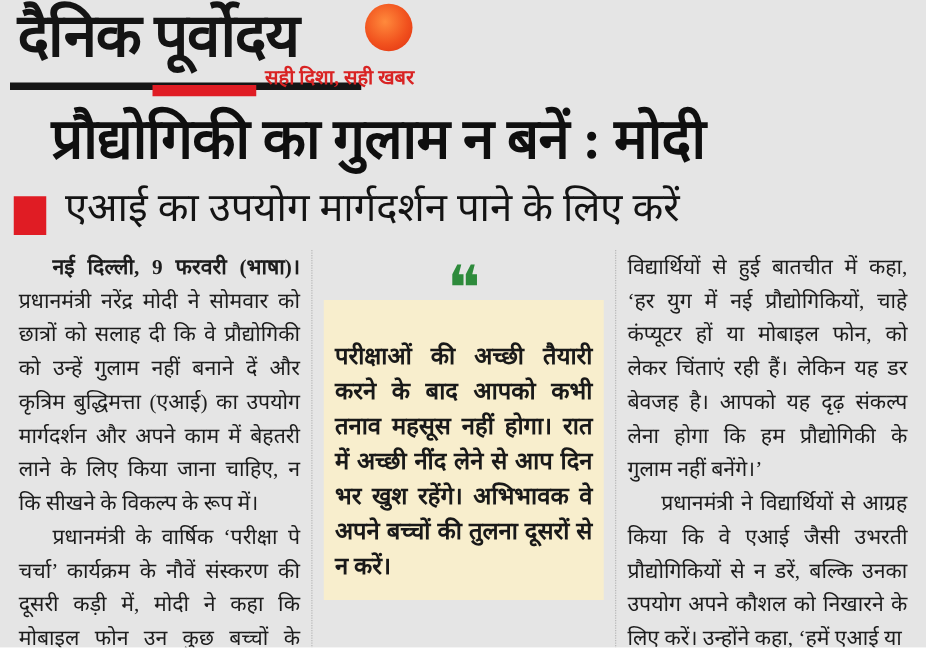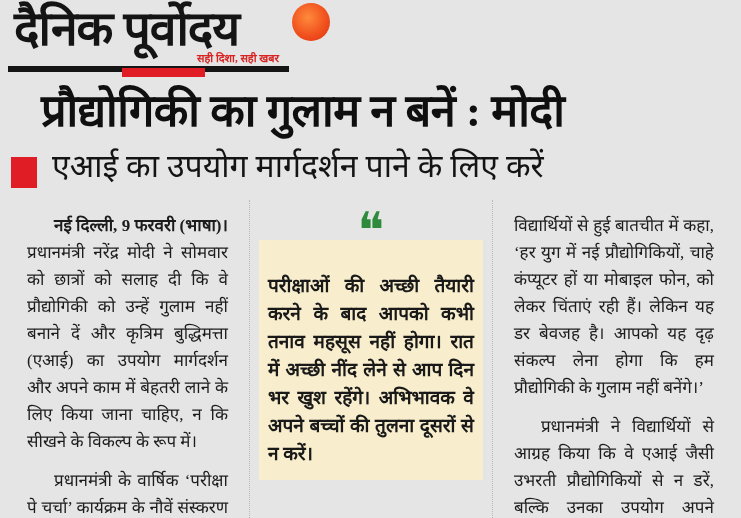--- a/index.html
+++ b/index.html
@@ -14,22 +14,22 @@
     position:absolute; left:14px; top:-6px; z-index:2;
     font-size:48px; font-weight:bold; color:#141414; letter-spacing:-1px;
     white-space:nowrap;
   }
   .sun {
     position:absolute; left:292px; top:3px; width:38px; height:38px; z-index:1;
     border-radius:50%;
     background:radial-gradient(circle at 42% 38%, #ff8a3c 0%, #f1521e 55%, #df2e10 100%);
   }
   .tagline {
-    position:absolute; left:197px; top:50px; z-index:2;
-    font-size:11px; font-weight:bold; color:#d92323; white-space:nowrap;
+    position:absolute; left:212px; top:50px; z-index:2;
+    font-size:16px; font-weight:bold; color:#d92323; white-space:nowrap;
   }
   .mast-bar { position:absolute; left:8px; top:66px; width:281px; height:6px; background:#151515; }
   .mast-ribbon { position:absolute; left:122px; top:68px; width:83px; height:9px; background:#e01c24; }
 
   
   .headline {
     padding:0 0; margin-top:0;
     font-size:45px; font-weight:bold; color:#0f0f0f;
     line-height:62px; white-space:nowrap; letter-spacing:-0.5px;margin-left:41px;
   }
@@ -37,21 +37,21 @@
   .red-square { width:26px; height:31px; background:#e01c24; margin-right:15px; flex:none; }
   .subhead-text { font-size:32px; line-height:44px; color:#141414; white-space:nowrap; }
 
   
   .body-cols { display:flex; align-items:stretch; padding:12px 6px 0 6px; }
   .col {
     width:33.33%; box-sizing:border-box; padding:0 9px;
     font-size:17px; line-height:27px; text-align:justify; color:#1c1c1c;
   }
   .col + .col { border-left:1px dotted #b9b9b9; }
-  .col p { margin:12px; }
+  .col p { margin:0; }
   .indent { text-indent:27px; }
   .dateline { font-weight:bold; }
 
   
   .quotebox-wrap { position:relative; margin-top:40px; }
   .quote-glyph {
     position:absolute; top:-34px; left:50%; transform:translateX(-50%);
     font-size:50px; line-height:1; color:#2e8b3c;
     font-family:"DejaVu Sans", sans-serif; z-index:2;
   }

